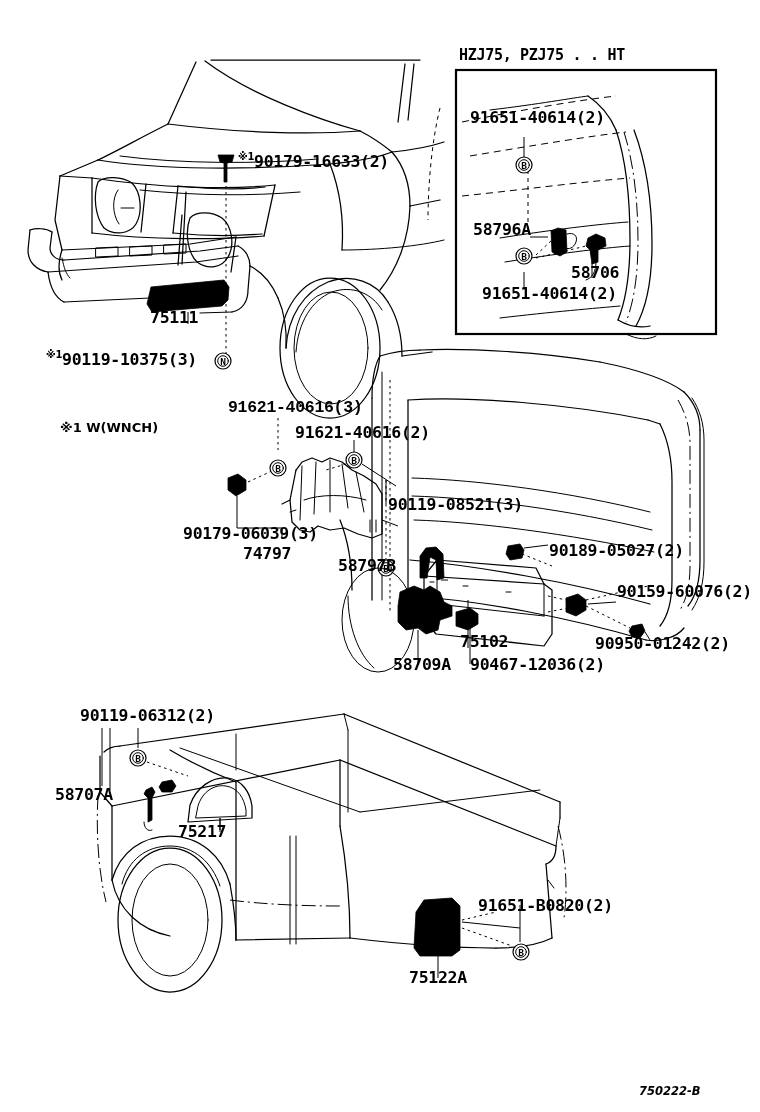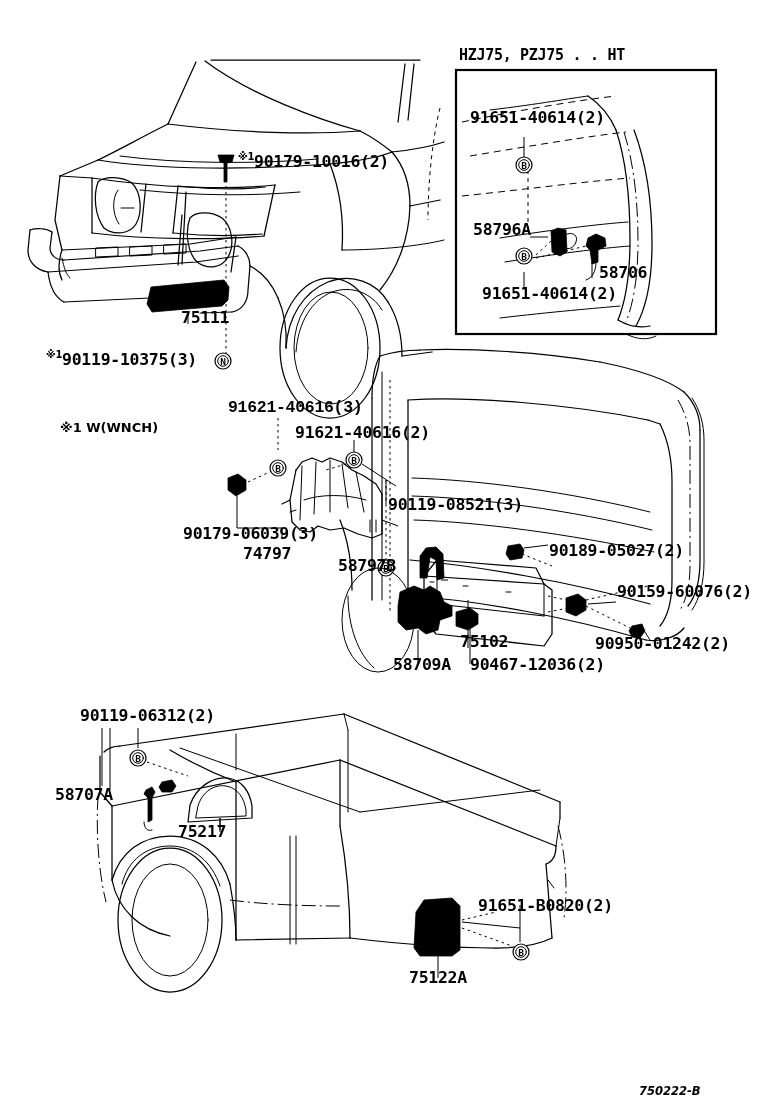--- a/index.html
+++ b/index.html
@@ -399,27 +399,27 @@
       <circle class="wht" cx="223" cy="361" r="8"></circle>
       <circle class="lnT" cx="223" cy="361" r="5.3"></circle>
       <text x="223" y="365" font-family="DejaVu Sans Mono, monospace" font-size="9.5" font-weight="bold" text-anchor="middle">N</text>
     </g>
   </g>
 
 </svg>
 
 <div class="lbl s15" style="left:459px;top:48px;">HZJ75, PZJ75 . . HT</div>
 
-<div class="lbl s16" style="left:238px;top:152px;"><span class="mk">※1</span><span>90179-10016(2)</span></div>
-<div class="lbl s16" style="left:150px;top:310px;margin-left:31px;">75111</div>
+<div class="lbl s16" style="left:238px;top:152px;"><span class="mk">※1</span><span>90179-16633(2)</span></div>
+<div class="lbl s16" style="left:150px;top:310px;">75111</div>
 <div class="lbl s16" style="left:46px;top:350px;"><span class="mk">※1</span><span>90119-10375(3)</span></div>
 
 <div class="lbl s16" style="left:470px;top:110px;">91651-40614(2)</div>
 <div class="lbl s16" style="left:473px;top:222px;">58796A</div>
-<div class="lbl s16" style="left:571px;top:265px;margin-left:28px;">58706</div>
+<div class="lbl s16" style="left:571px;top:265px;">58706</div>
 <div class="lbl s16" style="left:482px;top:286px;">91651-40614(2)</div>
 
 <div class="lbl s16" style="left:228px;top:400px;font-family:Liberation Mono, monospace;">91621-40616(3)</div>
 <div class="lbl s16" style="left:295px;top:425px;">91621-40616(2)</div>
 <div class="lbl s16" style="left:388px;top:497px;">90119-08521(3)</div>
 <div class="lbl s16" style="left:175px;top:526px;margin-left:8px;">90179-06039(3)</div>
 <div class="lbl s16" style="left:243px;top:546px;">74797</div>
 <div class="lbl s16" style="left:338px;top:558px;">58797B</div>
 <div class="lbl s16" style="left:549px;top:543px;">90189-05027(2)</div>
 <div class="lbl s16" style="left:617px;top:584px;">90159-60076(2)</div>

